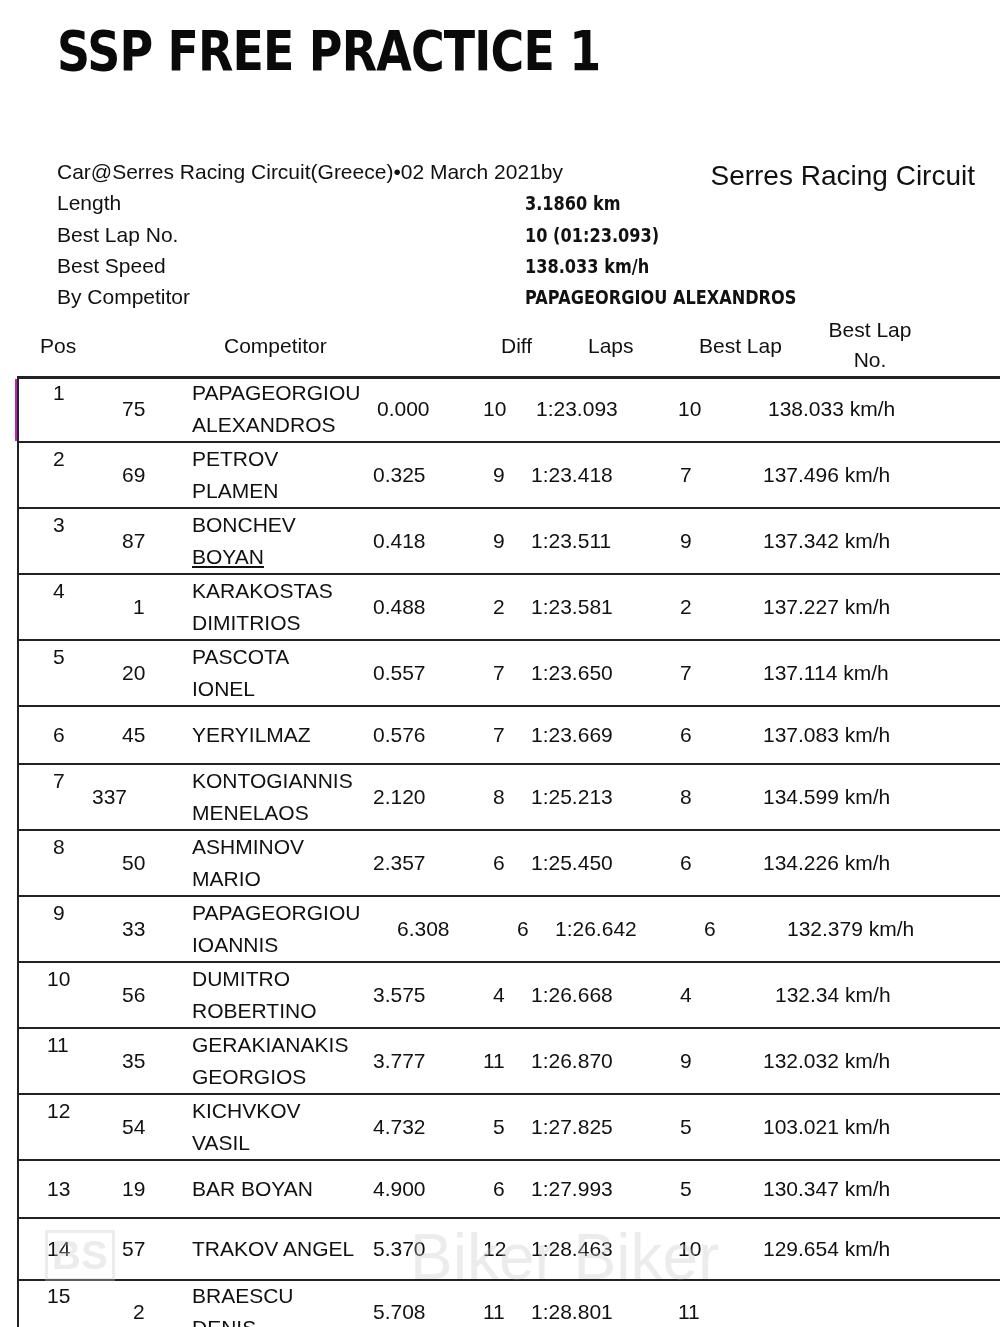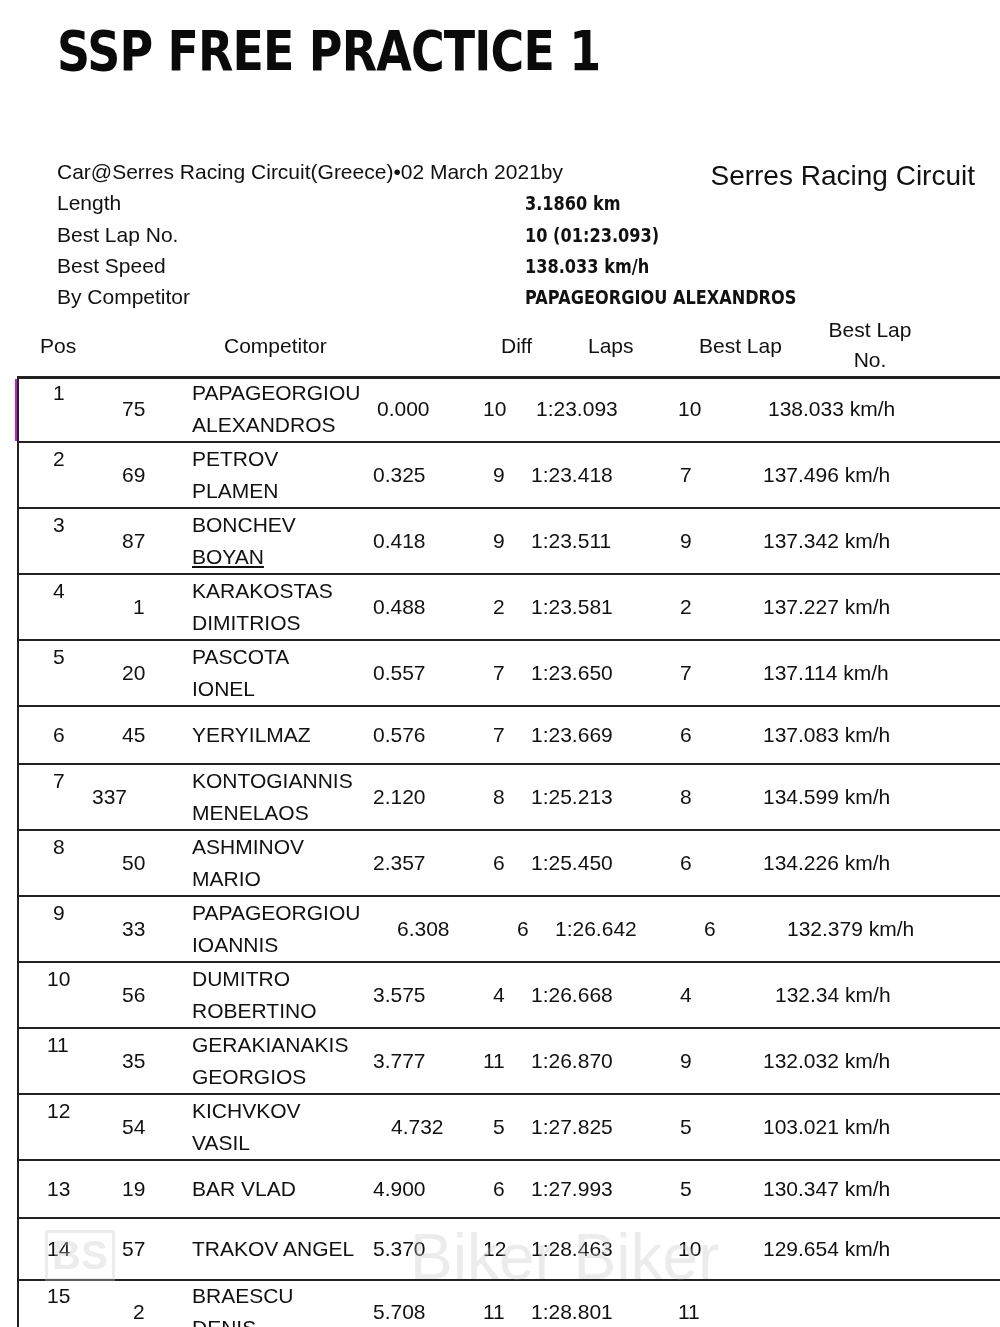--- a/index.html
+++ b/index.html
@@ -166,30 +166,30 @@
       <span style="left: 464px; top: 20px;">11</span>
       <span style="left: 512px; top: 20px;">1:26.870</span>
       <span style="left: 661px; top: 20px;">9</span>
       <span style="left: 744px; top: 20px;">132.032 km/h</span>
     </div>
     <div class="row" style="height: 64px;">
       <span style="left: 28px; top: 4px;">12</span>
       <span style="left: 103px; top: 20px;">54</span>
       <span style="left: 173px; top: 4px;">KICHVKOV</span>
       <span style="left: 173px; top: 36px;">VASIL</span>
-      <span style="left: 372px; top: 20px;">4.732</span>
+      <span style="left: 354px; top: 20px;">4.732</span>
       <span style="left: 474px; top: 20px;">5</span>
       <span style="left: 512px; top: 20px;">1:27.825</span>
       <span style="left: 661px; top: 20px;">5</span>
       <span style="left: 744px; top: 20px;">103.021 km/h</span>
     </div>
     <div class="row" style="height: 56px;">
       <span style="left: 28px; top: 16px;">13</span>
       <span style="left: 103px; top: 16px;">19</span>
-      <span style="left: 173px; top: 16px;">BAR VLAD</span>
+      <span style="left: 173px; top: 16px;">BAR BOYAN</span>
       <span style="left: 354px; top: 16px;">4.900</span>
       <span style="left: 474px; top: 16px;">6</span>
       <span style="left: 512px; top: 16px;">1:27.993</span>
       <span style="left: 661px; top: 16px;">5</span>
       <span style="left: 744px; top: 16px;">130.347 km/h</span>
     </div>
     <div class="row" style="height: 60px;">
       <span style="left: 28px; top: 18px;">14</span>
       <span style="left: 103px; top: 18px;">57</span>
       <span style="left: 173px; top: 18px;">TRAKOV ANGEL</span>

